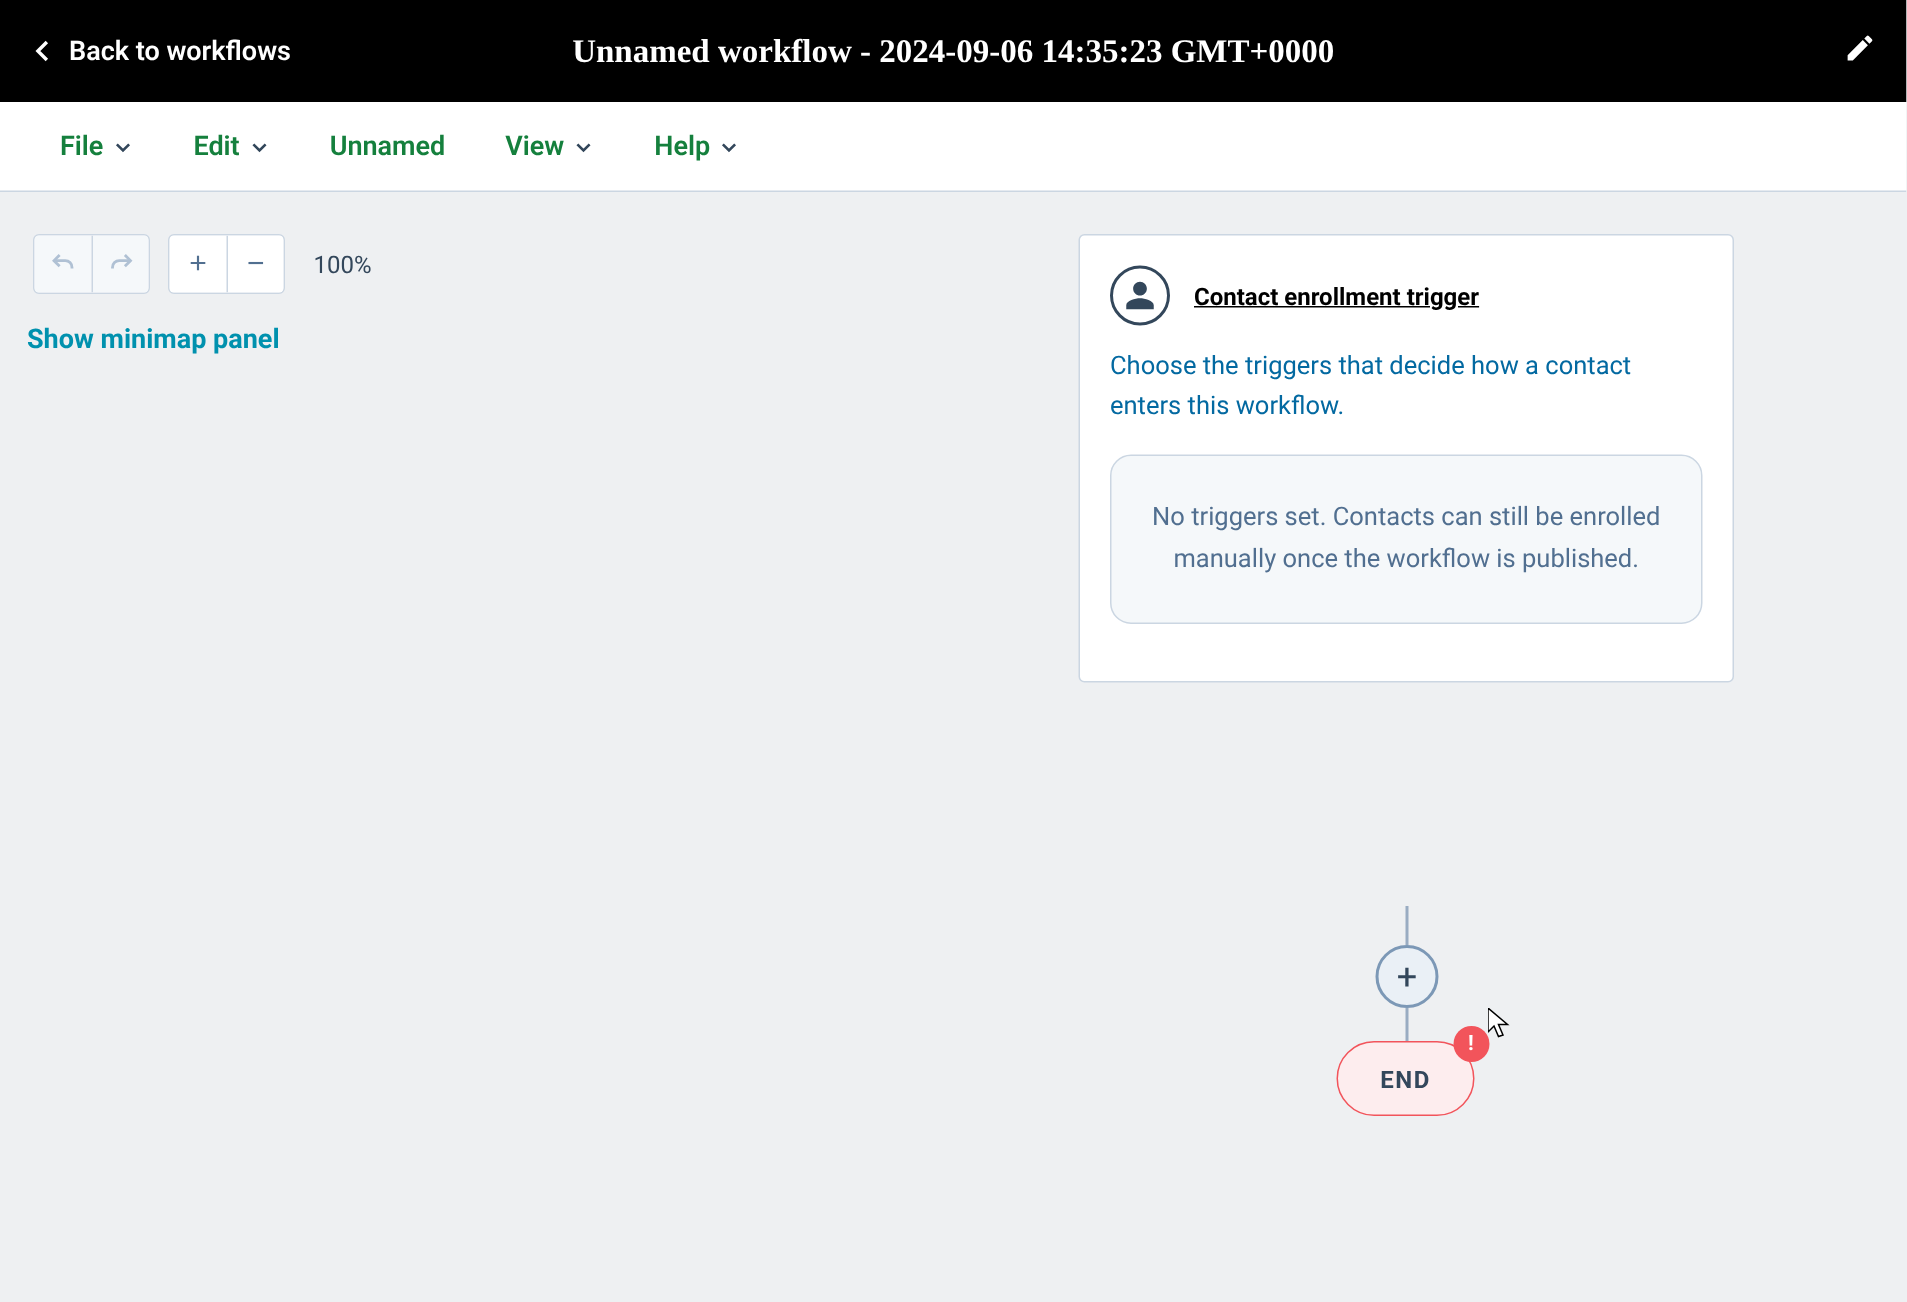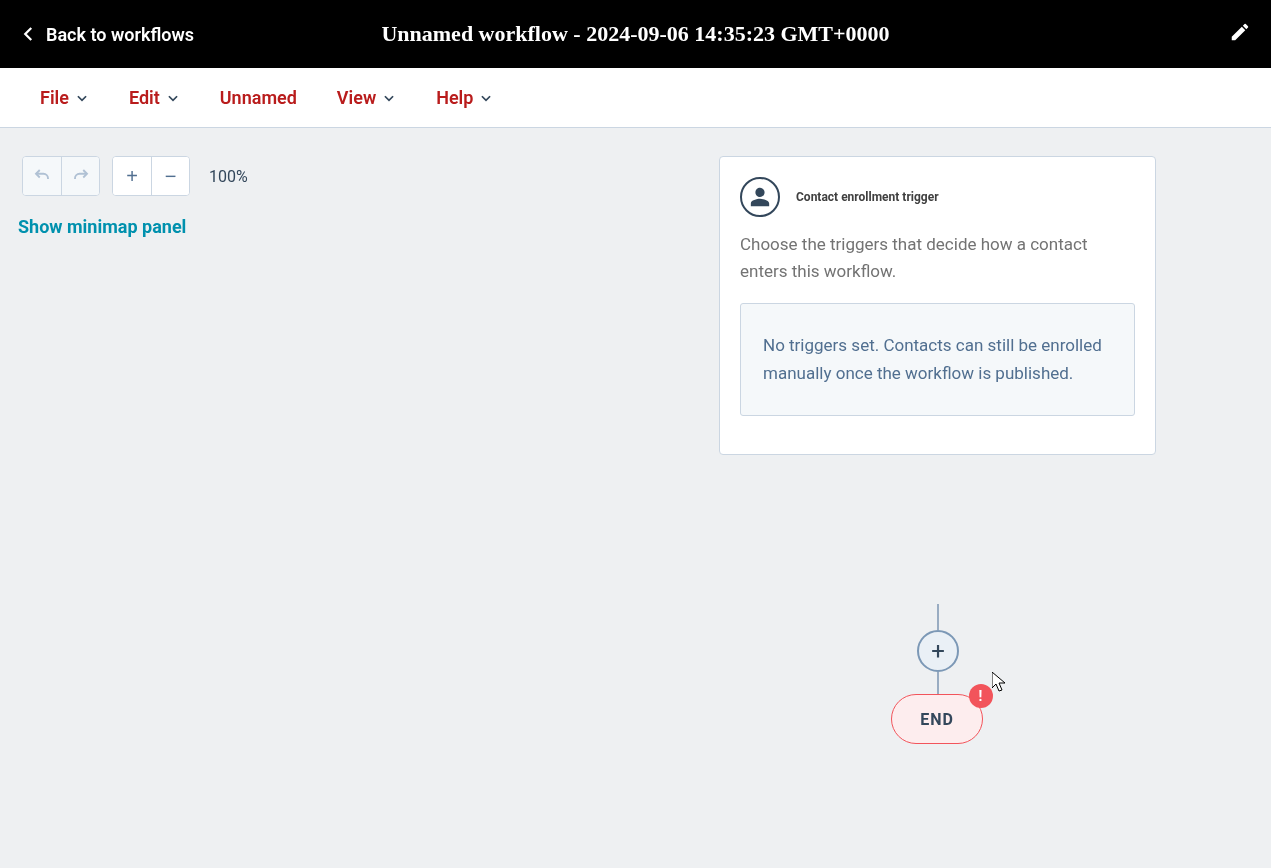--- a/index.html
+++ b/index.html
@@ -52,21 +52,21 @@
     gap: 40px;
     padding: 0 40px;
     border-bottom: 1px solid #cbd6e2;
   }
   .menu-item {
     display: flex;
     align-items: center;
     gap: 6px;
     font-size: 18px;
     font-weight: 600;
-    color: #b91c1c;
+    color: #15803d;
     cursor: pointer;
   }
   .menu-item .caret {
     width: 14px; height: 14px;
   }
   .canvas {
     position: relative;
     width: 100%;
     height: calc(100% - 128px);
   }
@@ -125,32 +125,33 @@
     gap: 16px;
     margin-bottom: 14px;
   }
   .avatar-icon {
     width: 40px; height: 40px;
     border: 2px solid #33475b;
     border-radius: 50%;
     display:flex; align-items:center; justify-content:center;
   }
   .avatar-icon svg { width:22px; height:22px; fill:#33475b;}
-  .card-title { font-size: 12px; font-weight:700; color:#404040;}
+  .card-title { font-size: 16px; font-weight:700; color:#000000;text-decoration:underline;}
   .card-desc {
     font-size: 17px;
     line-height: 1.6;
-    color: #737373;
+    color: #0369a1;
     margin-bottom: 18px;
   }
   .empty-box {
     border: 1px solid #cbd6e2;
     background: #f5f8fa;
-    border-radius: 3px;
+    border-radius: 14px;
     padding: 28px 22px;
+    text-align: center;
     font-size: 17px;
     line-height: 1.6;
     color: #516f90;
     margin-bottom: 18px;
   }
   .primary-btn {
     width: 100%;
     background: #ff7a59;
     color: #fff;
     border: none;

